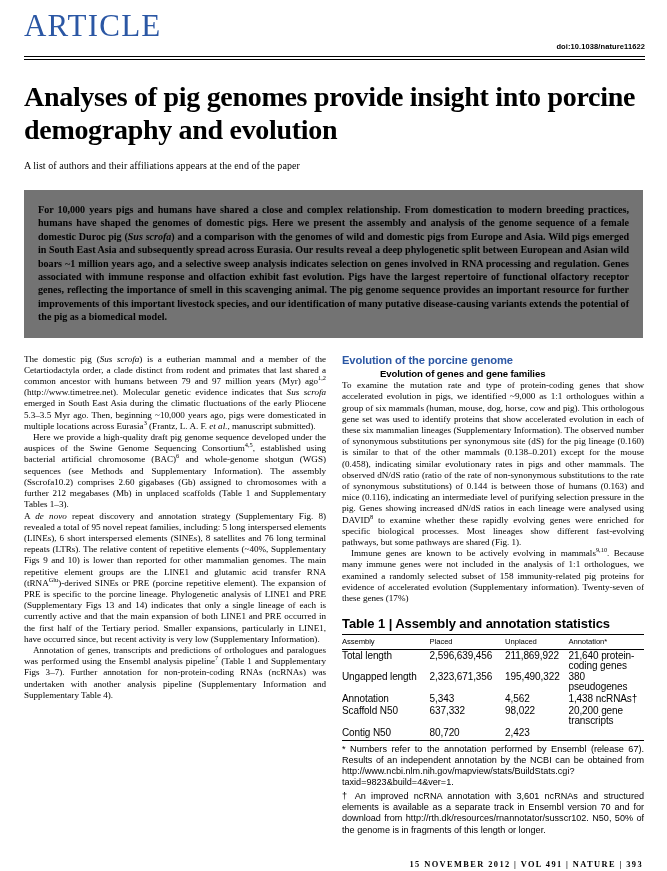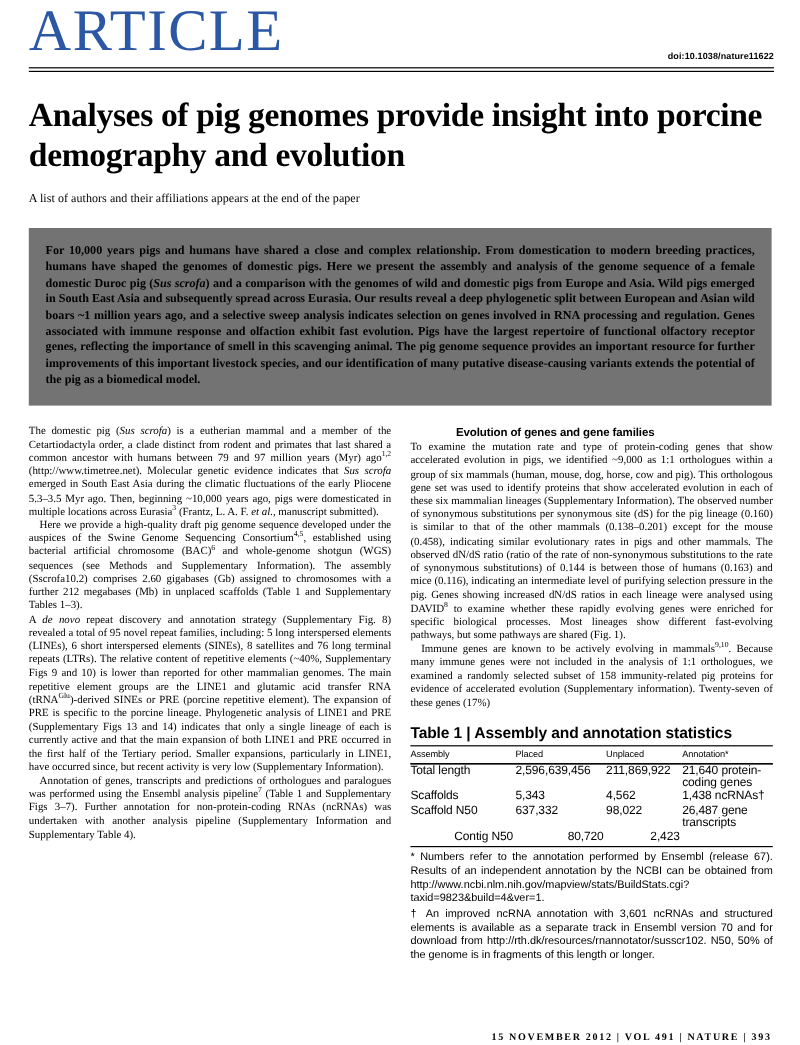--- a/index.html
+++ b/index.html
@@ -24,21 +24,21 @@
   }
 
   
   .masthead {
     position: relative;
     margin: 8px 22px 0 24px;
     height: 58px;
   }
   .article-word {
     font-family: "Liberation Serif", "DejaVu Serif", serif;
-    font-size: 49px;
+    font-size: 31px;
     letter-spacing: 1.2px;
     color: #2b57a4;
     line-height: 40px;
     position: absolute;
     left: 0;
     top: -2px;
     font-weight: 400;
   }
   .doi {
     position: absolute;
@@ -168,21 +168,20 @@
     font-size: 7.7px;
   }
   table.stats tbody td {
     vertical-align: top;
     padding: 1.2px 2px 1.2px 0;
     font-size: 10px;
     line-height: 9.6px;
   }
   table.stats tbody tr:last-child td {
     padding-bottom: 2.5px;
-    text-align: right;
   }
   table.stats .c0 { width: 29%; }
   table.stats .c1 { width: 25%; }
   table.stats .c2 { width: 21%; }
   table.stats .c3 { width: 25%; }
   .table-rule-bottom {
     border-top: 1.1px solid #000;
     margin-top: 0;
   }
   .footnotes {
@@ -229,20 +228,21 @@
   <div class="columns">
 
     <div class="col">
       <p>The domestic pig (<i>Sus scrofa</i>) is a eutherian mammal and a member of the Cetartiodactyla order, a clade distinct from rodent and primates that last shared a common ancestor with humans between 79 and 97 million years (Myr) ago<sup>1,2</sup> (http://www.timetree.net). Molecular genetic evidence indicates that <i>Sus scrofa</i> emerged in South East Asia during the climatic fluctuations of the early Pliocene 5.3–3.5 Myr ago. Then, beginning ~10,000 years ago, pigs were domesticated in multiple locations across Eurasia<sup>3</sup> (Frantz, L. A. F. <i>et al.</i>, manuscript submitted).</p>
       <p class="indent">Here we provide a high-quality draft pig genome sequence developed under the auspices of the Swine Genome Sequencing Consortium<sup>4,5</sup>, established using bacterial artificial chromosome (BAC)<sup>6</sup> and whole-genome shotgun (WGS) sequences (see Methods and Supplementary Information). The assembly (Sscrofa10.2) comprises 2.60 gigabases (Gb) assigned to chromosomes with a further 212 megabases (Mb) in unplaced scaffolds (Table 1 and Supplementary Tables 1–3).</p>
       <p>A <i>de novo</i> repeat discovery and annotation strategy (Supplementary Fig. 8) revealed a total of 95 novel repeat families, including: 5 long interspersed elements (LINEs), 6 short interspersed elements (SINEs), 8 satellites and 76 long terminal repeats (LTRs). The relative content of repetitive elements (~40%, Supplementary Figs 9 and 10) is lower than reported for other mammalian genomes. The main repetitive element groups are the LINE1 and glutamic acid transfer RNA (tRNA<sup>Glu</sup>)-derived SINEs or PRE (porcine repetitive element). The expansion of PRE is specific to the porcine lineage. Phylogenetic analysis of LINE1 and PRE (Supplementary Figs 13 and 14) indicates that only a single lineage of each is currently active and that the main expansion of both LINE1 and PRE occurred in the first half of the Tertiary period. Smaller expansions, particularly in LINE1, have occurred since, but recent activity is very low (Supplementary Information).</p>
       <p class="indent">Annotation of genes, transcripts and predictions of orthologues and paralogues was performed using the Ensembl analysis pipeline<sup>7</sup> (Table 1 and Supplementary Figs 3–7). Further annotation for non-protein-coding RNAs (ncRNAs) was undertaken with another analysis pipeline (Supplementary Information and Supplementary Table 4).</p>
     </div>
 
     <div class="col">
+      <h2 class="section tight">Evolution of the porcine genome</h2>
       <h3 class="subsection">Evolution of genes and gene families</h3>
       <p>To examine the mutation rate and type of protein-coding genes that show accelerated evolution in pigs, we identified ~9,000 as 1:1 orthologues within a group of six mammals (human, mouse, dog, horse, cow and pig). This orthologous gene set was used to identify proteins that show accelerated evolution in each of these six mammalian lineages (Supplementary Information). The observed number of synonymous substitutions per synonymous site (dS) for the pig lineage (0.160) is similar to that of the other mammals (0.138–0.201) except for the mouse (0.458), indicating similar evolutionary rates in pigs and other mammals. The observed dN/dS ratio (ratio of the rate of non-synonymous substitutions to the rate of synonymous substitutions) of 0.144 is between those of humans (0.163) and mice (0.116), indicating an intermediate level of purifying selection pressure in the pig. Genes showing increased dN/dS ratios in each lineage were analysed using DAVID<sup>8</sup> to examine whether these rapidly evolving genes were enriched for specific biological processes. Most lineages show different fast-evolving pathways, but some pathways are shared (Fig. 1).</p>
       <p class="indent">Immune genes are known to be actively evolving in mammals<sup>9,10</sup>. Because many immune genes were not included in the analysis of 1:1 orthologues, we examined a randomly selected subset of 158 immunity-related pig proteins for evidence of accelerated evolution (Supplementary information). Twenty-seven of these genes (17%)</p>
 
       <div class="table-wrap">
         <div class="table-title">Table 1 | Assembly and annotation statistics</div>
         <table class="stats">
           <thead>
             <tr>
               <th class="c0">Assembly</th>
@@ -252,30 +252,36 @@
             </tr>
           </thead>
           <tbody>
             <tr>
               <td class="c0">Total length</td>
               <td class="c1">2,596,639,456</td>
               <td class="c2">211,869,922</td>
               <td class="c3">21,640 protein-coding genes</td>
             </tr>
             <tr>
-              <td class="c0">Scaffolds</td>
+              <td class="c0">Ungapped length</td>
+              <td class="c1">2,323,671,356</td>
+              <td class="c2">195,490,322</td>
+              <td class="c3">380 pseudogenes</td>
+            </tr>
+            <tr>
+              <td class="c0">Annotation</td>
               <td class="c1">5,343</td>
               <td class="c2">4,562</td>
               <td class="c3">1,438 ncRNAs†</td>
             </tr>
             <tr>
               <td class="c0">Scaffold N50</td>
               <td class="c1">637,332</td>
               <td class="c2">98,022</td>
-              <td class="c3">26,487 gene transcripts</td>
+              <td class="c3">20,200 gene transcripts</td>
             </tr>
             <tr>
               <td class="c0">Contig N50</td>
               <td class="c1">80,720</td>
               <td class="c2">2,423</td>
               <td class="c3"></td>
             </tr>
           </tbody>
         </table>
         <div class="table-rule-bottom"></div>

